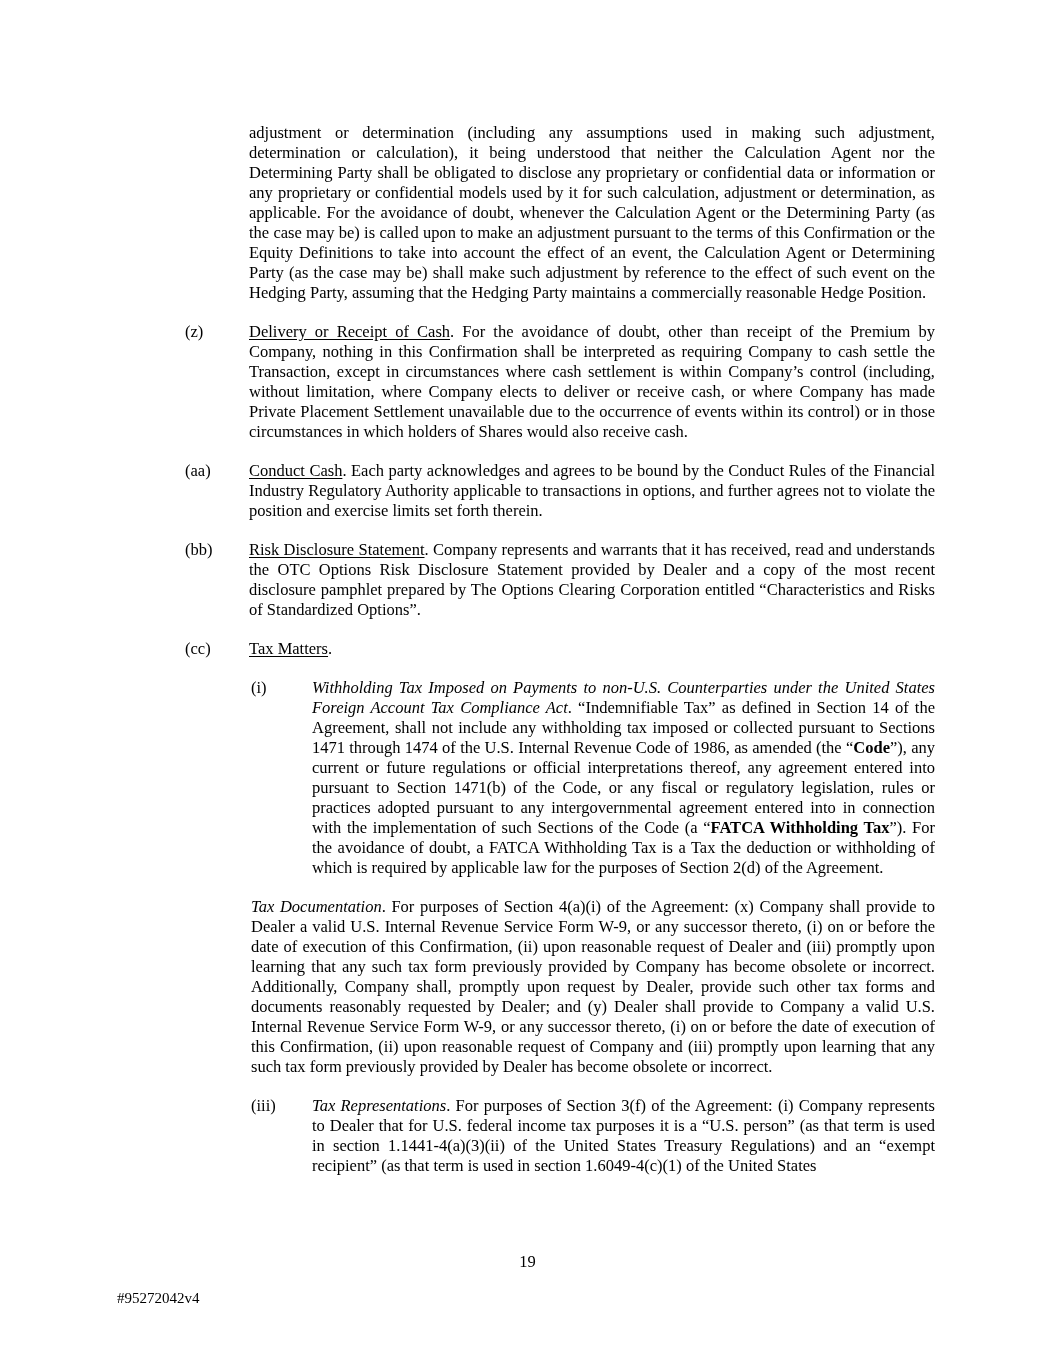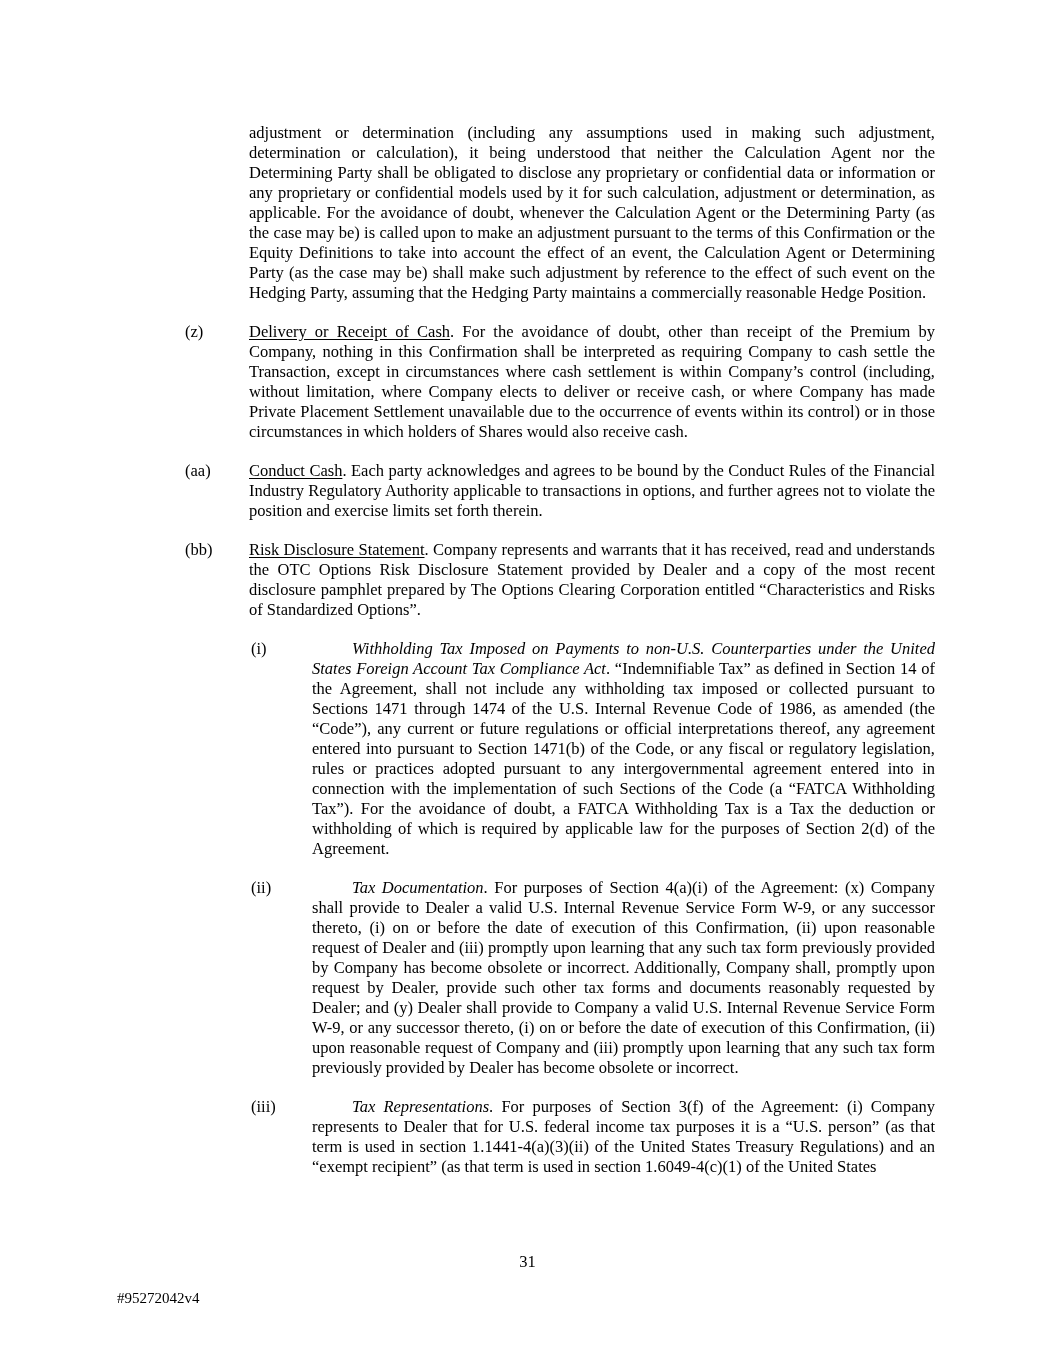--- a/index.html
+++ b/index.html
@@ -35,23 +35,23 @@
     margin-left: 66px;
   }
   .para.lvl2 .label {
     flex: 0 0 61px;
   }
   .para .body {
     flex: 1;
     text-align: justify;
   }
   .run-n { font-style: normal; font-family: Liberation Serif, serif; }
-  .run-i { font-style: italic; margin-left: 40px; }
+  .run-i { font-style: italic; }
   .run-iu { text-decoration: underline; text-underline-offset: 2px; }
-  .run-b { font-weight: normal; }
+  .run-b { font-weight: bold; }
   .page-number {
     position: absolute;
     top: 1252px;
     left: 0;
     width: 1055px;
     text-align: center;
     font-size: 16.5px;
   }
   .doc-id {
     position: absolute;
@@ -74,28 +74,31 @@
         <div class="body"><span class="run-iu">Delivery or Receipt of Cash</span><span class="run-n">.  For the avoidance of doubt, other than receipt of the Premium by Company, nothing in this Confirmation shall be interpreted as requiring Company to cash settle the Transaction, except in circumstances where cash settlement is within Company’s control (including, without limitation, where Company elects to deliver or receive cash, or where Company has made Private Placement Settlement unavailable due to the occurrence of events within its control) or in those circumstances in which holders of Shares would also receive cash.</span></div>
       </div>
       <div class="para lvl1">
         <div class="label">(aa)</div>
         <div class="body"><span class="run-iu">Conduct Cash</span><span class="run-n">.  Each party acknowledges and agrees to be bound by the Conduct Rules of the Financial Industry Regulatory Authority applicable to transactions in options, and further agrees not to violate the position and exercise limits set forth therein.</span></div>
       </div>
       <div class="para lvl1">
         <div class="label">(bb)</div>
         <div class="body"><span class="run-iu">Risk Disclosure Statement</span><span class="run-n">. Company represents and warrants that it has received, read and understands the OTC Options Risk Disclosure Statement provided by Dealer and a copy of the most recent disclosure pamphlet prepared by The Options Clearing Corporation entitled “Characteristics and Risks of Standardized Options”.</span></div>
       </div>
+      <div class="para lvl1">
+        <div class="label">(cc)</div>
+        <div class="body"><span class="run-iu">Tax Matters</span><span class="run-n">.</span></div>
+      </div>
       <div class="para lvl2">
         <div class="label">(i)</div>
         <div class="body"><span class="run-i">Withholding Tax Imposed on Payments to non-U.S. Counterparties under the United States Foreign Account Tax Compliance Act</span><span class="run-n">. “Indemnifiable Tax” as defined in Section 14 of the Agreement, shall not include any withholding tax imposed or collected pursuant to Sections 1471 through 1474 of the U.S. Internal Revenue Code of 1986, as amended (the “</span><span class="run-b">Code</span><span class="run-n">”), any current or future regulations or official interpretations thereof, any agreement entered into pursuant to Section 1471(b) of the Code, or any fiscal or regulatory legislation, rules or practices adopted pursuant to any intergovernmental agreement entered into in connection with the implementation of such Sections of the Code (a “</span><span class="run-b">FATCA Withholding Tax</span><span class="run-n">”). For the avoidance of doubt, a FATCA Withholding Tax is a Tax the deduction or withholding of which is required by applicable law for the purposes of Section 2(d) of the Agreement.</span></div>
       </div>
       <div class="para lvl2">
-        <div class="label">(ii)</div>
         <div class="body"><span class="run-i">Tax Documentation</span><span class="run-n">. For purposes of Section 4(a)(i) of the Agreement: (x) Company shall provide to Dealer a valid U.S. Internal Revenue Service Form W-9, or any successor thereto, (i) on or before the date of execution of this Confirmation, (ii) upon reasonable request of Dealer and (iii) promptly upon learning that any such tax form previously provided by Company has become obsolete or incorrect. Additionally, Company shall, promptly upon request by Dealer, provide such other tax forms and documents reasonably requested by Dealer; and (y) Dealer shall provide to Company a valid U.S. Internal Revenue Service Form W-9, or any successor thereto, (i) on or before the date of execution of this Confirmation, (ii) upon reasonable request of Company and (iii) promptly upon learning that any such tax form previously provided by Dealer has become obsolete or incorrect.</span></div>
       </div>
       <div class="para lvl2">
         <div class="label">(iii)</div>
         <div class="body"><span class="run-i">Tax Representations</span><span class="run-n">. For purposes of Section 3(f) of the Agreement: (i) Company represents to Dealer that for U.S. federal income tax purposes it is a “U.S. person” (as that term is used in section 1.1441-4(a)(3)(ii) of the United States Treasury Regulations) and an “exempt recipient” (as that term is used in section 1.6049-4(c)(1) of the United States</span></div>
       </div>
     </div>
-  <div class="page-number">31</div>
+  <div class="page-number">19</div>
   <div class="doc-id">#95272042v4</div>
 </div>
 
 </body></html>

